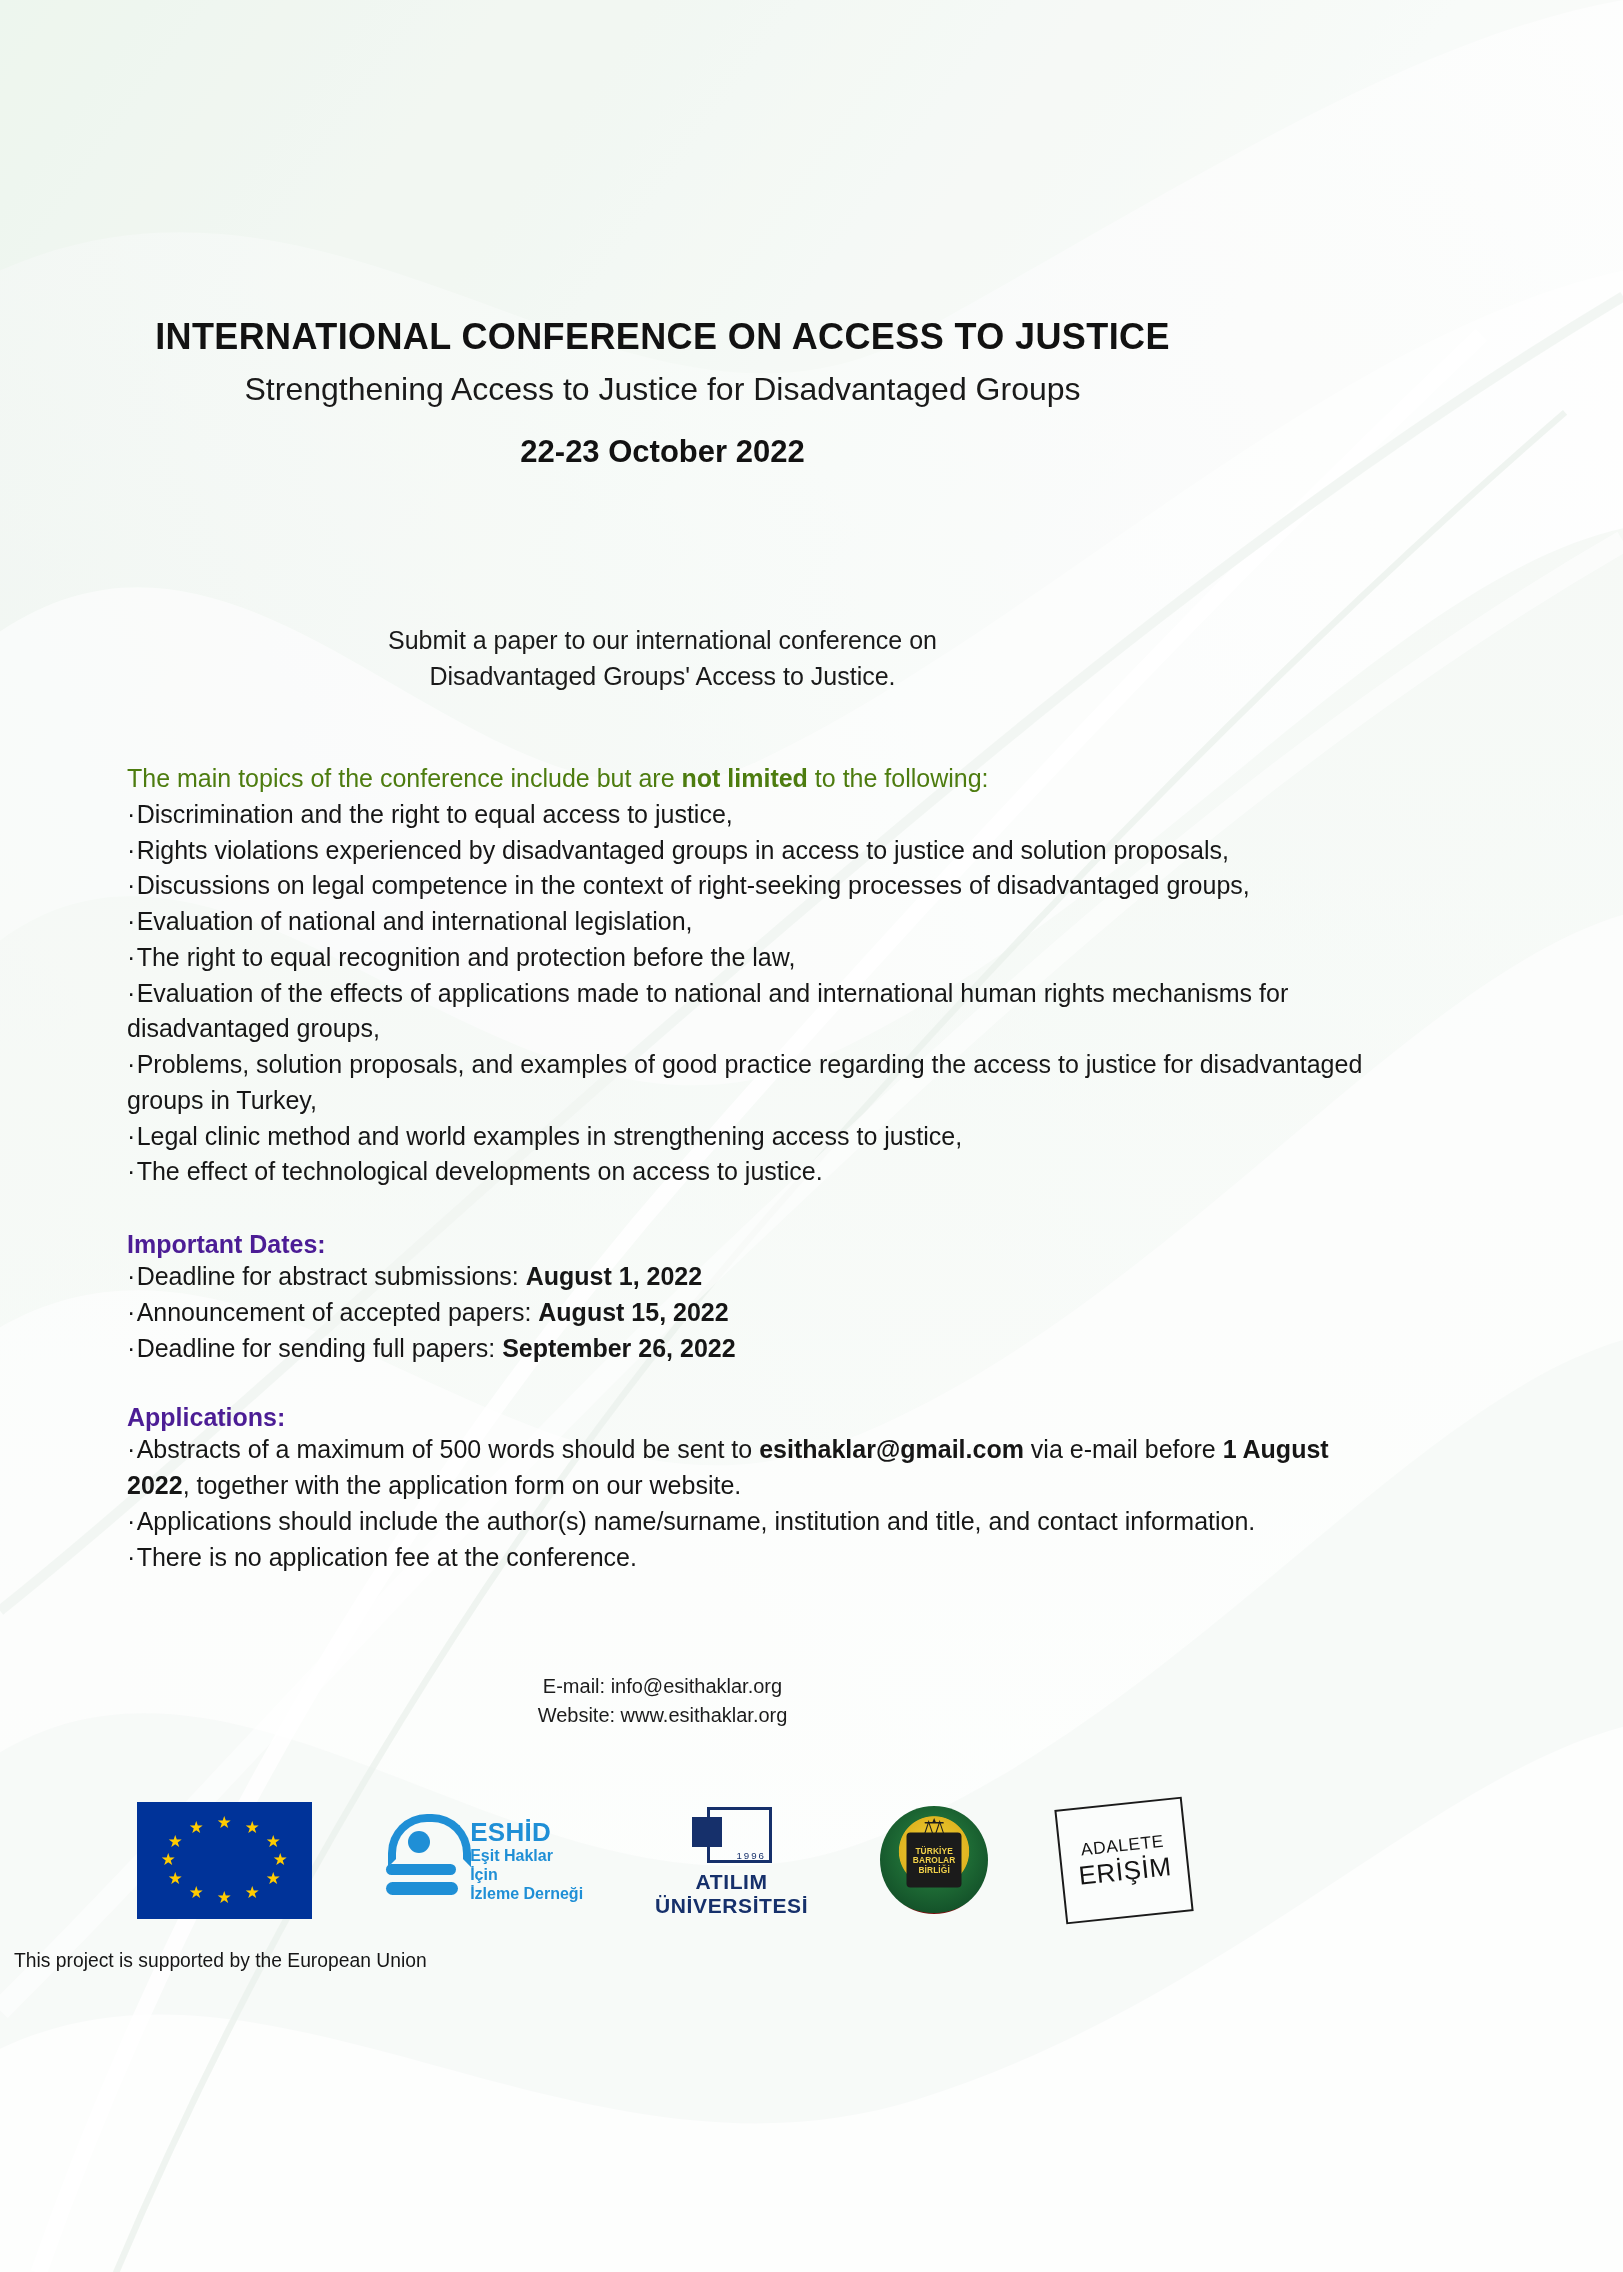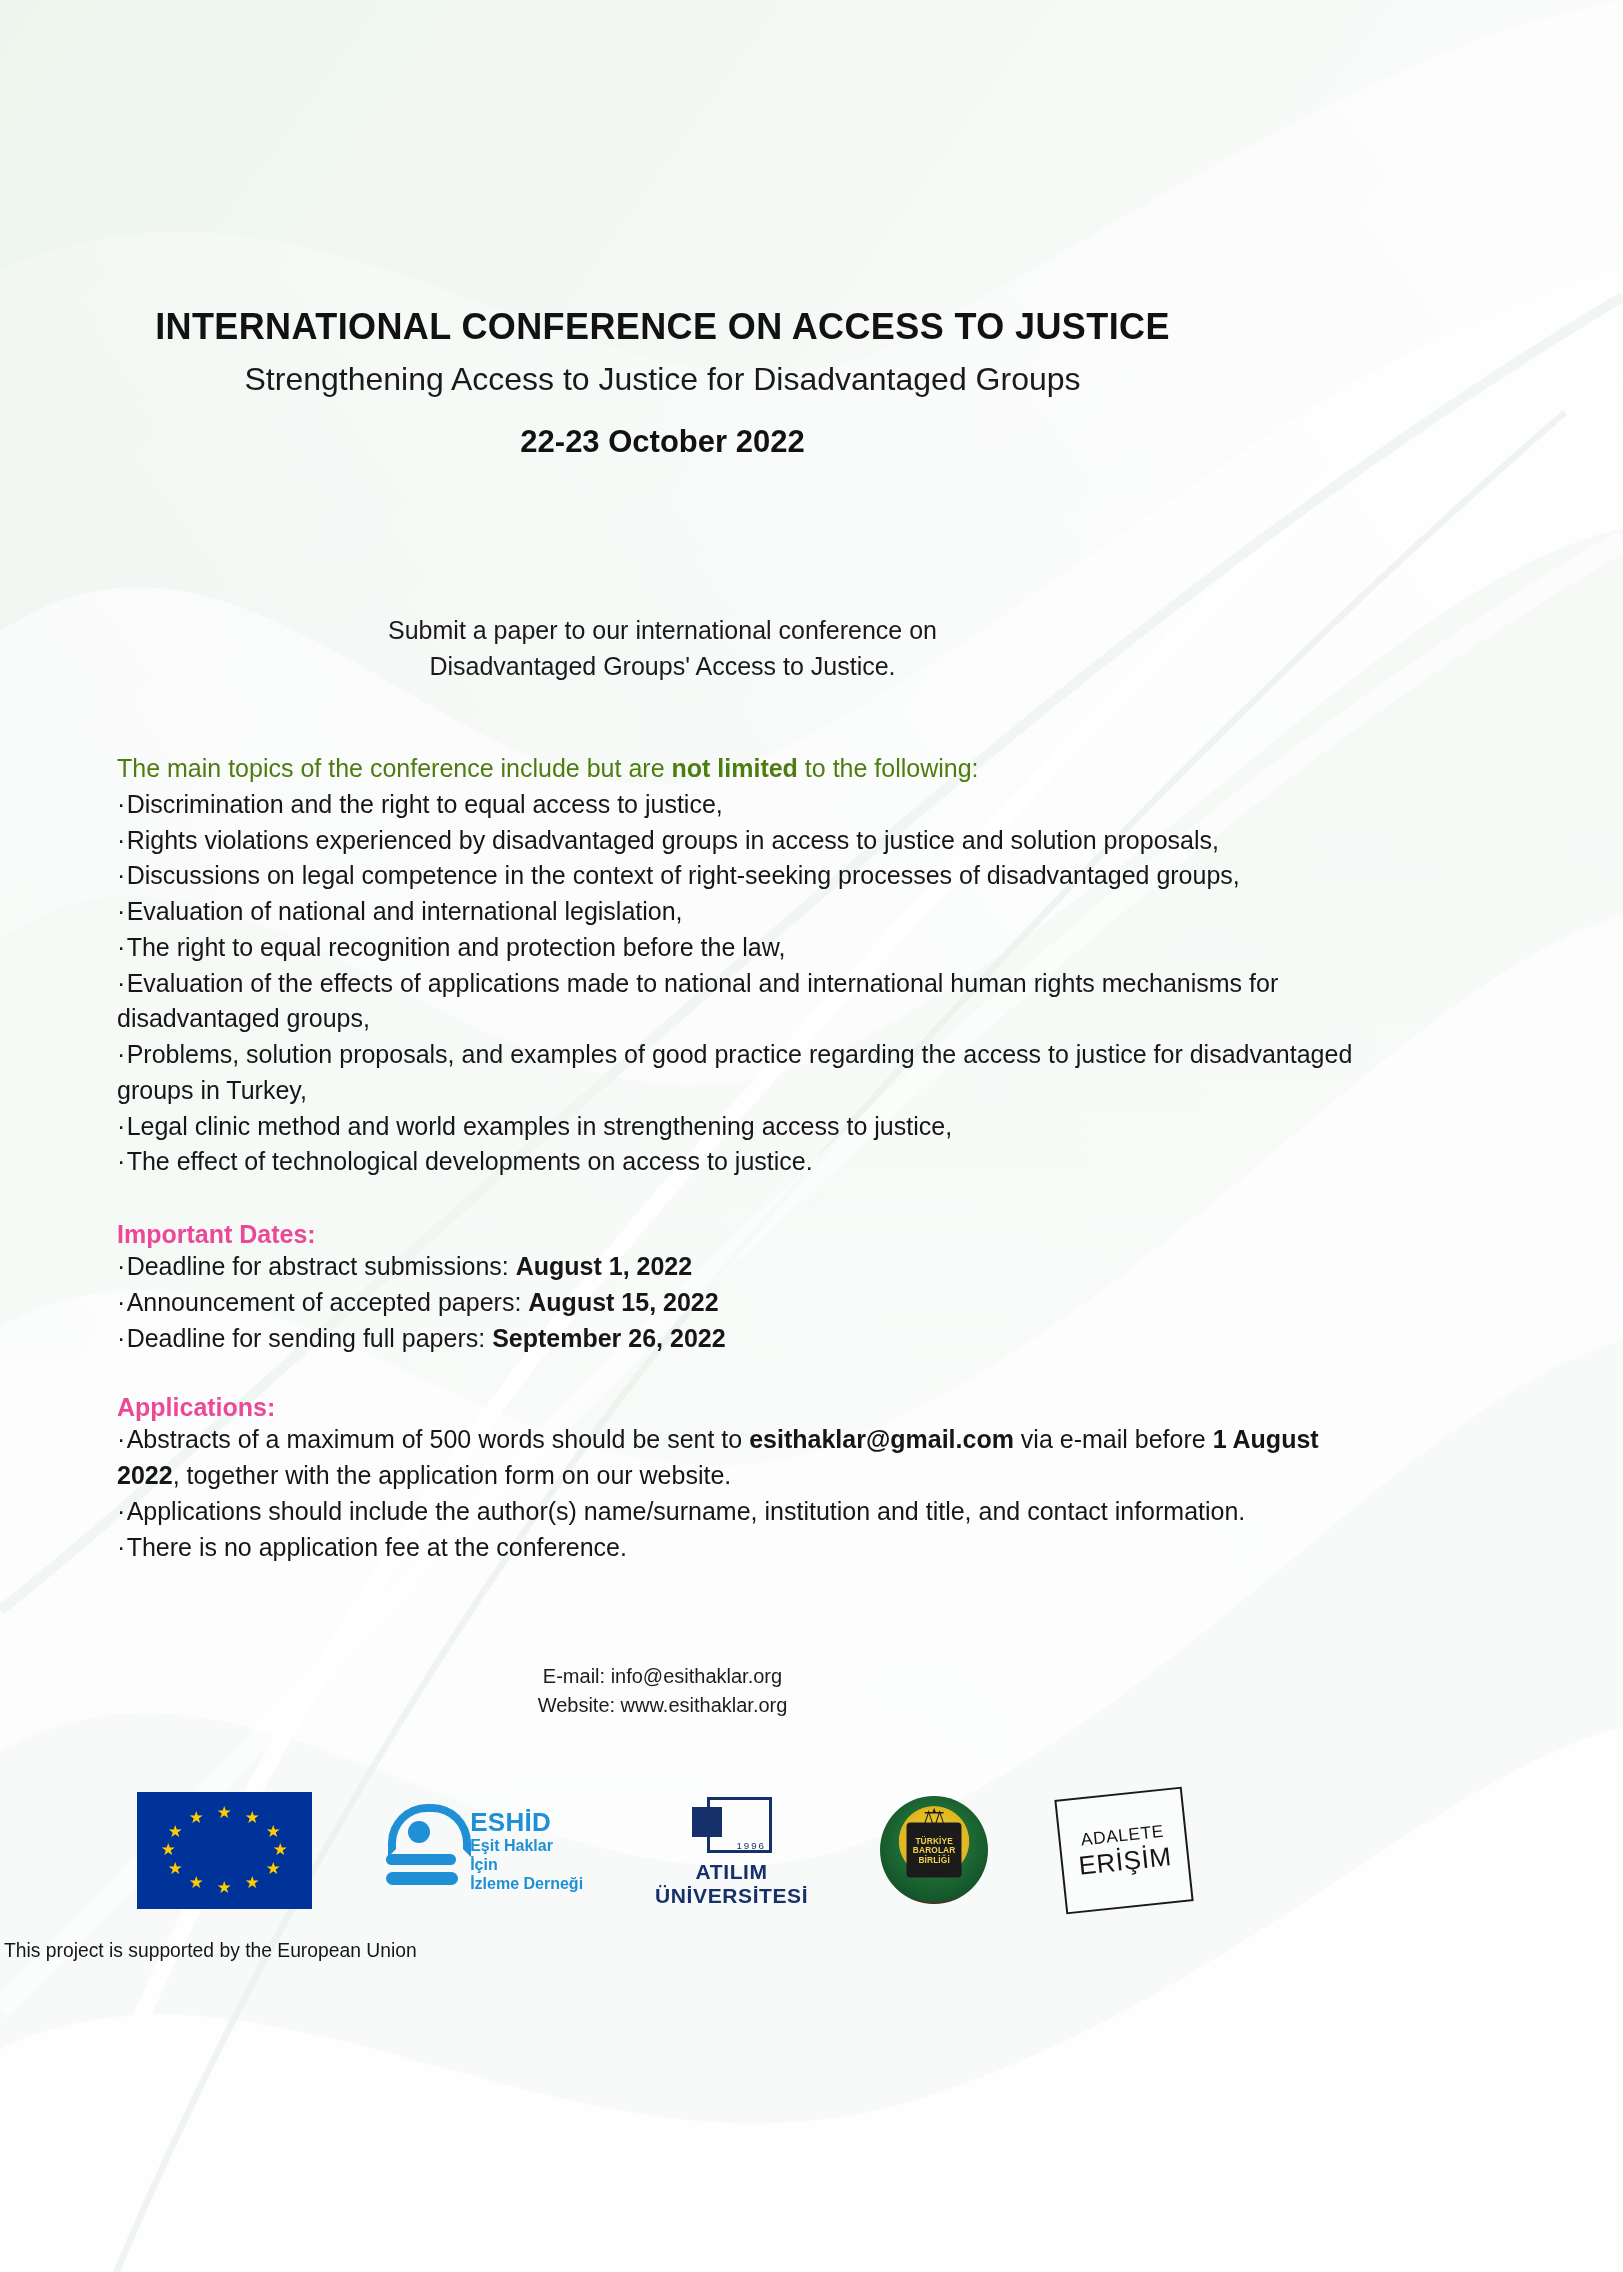--- a/index.html
+++ b/index.html
@@ -26,21 +26,21 @@
     pointer-events: none;
   }
 
   
   .page {
     position: relative;
     z-index: 2;
     width: 1325px;
     height: 2273px;
     box-sizing: border-box;
-    padding: 4px;
+    padding: 14px;
   }
 
   .header {
     text-align: center;
     padding-top: 303px;
   }
   .conf-title {
     font-size: 36px;
     font-weight: bold;
     letter-spacing: 0.4px;
@@ -99,21 +99,21 @@
     padding-left: 0;
   }
   .bullet-list li::before {
     content: "\00B7";
     margin-right: 1.3px;
   }
 
   .section-head {
     font-size: 25px;
     font-weight: bold;
-    color: #ec4899;
+    color: #4c1d95;
     margin-top: 40px;
   }
   .section-head.tight {
     margin-top: 37px;
   }
 
   b, strong { font-weight: bold; }
 
   .contact {
     text-align: center;

